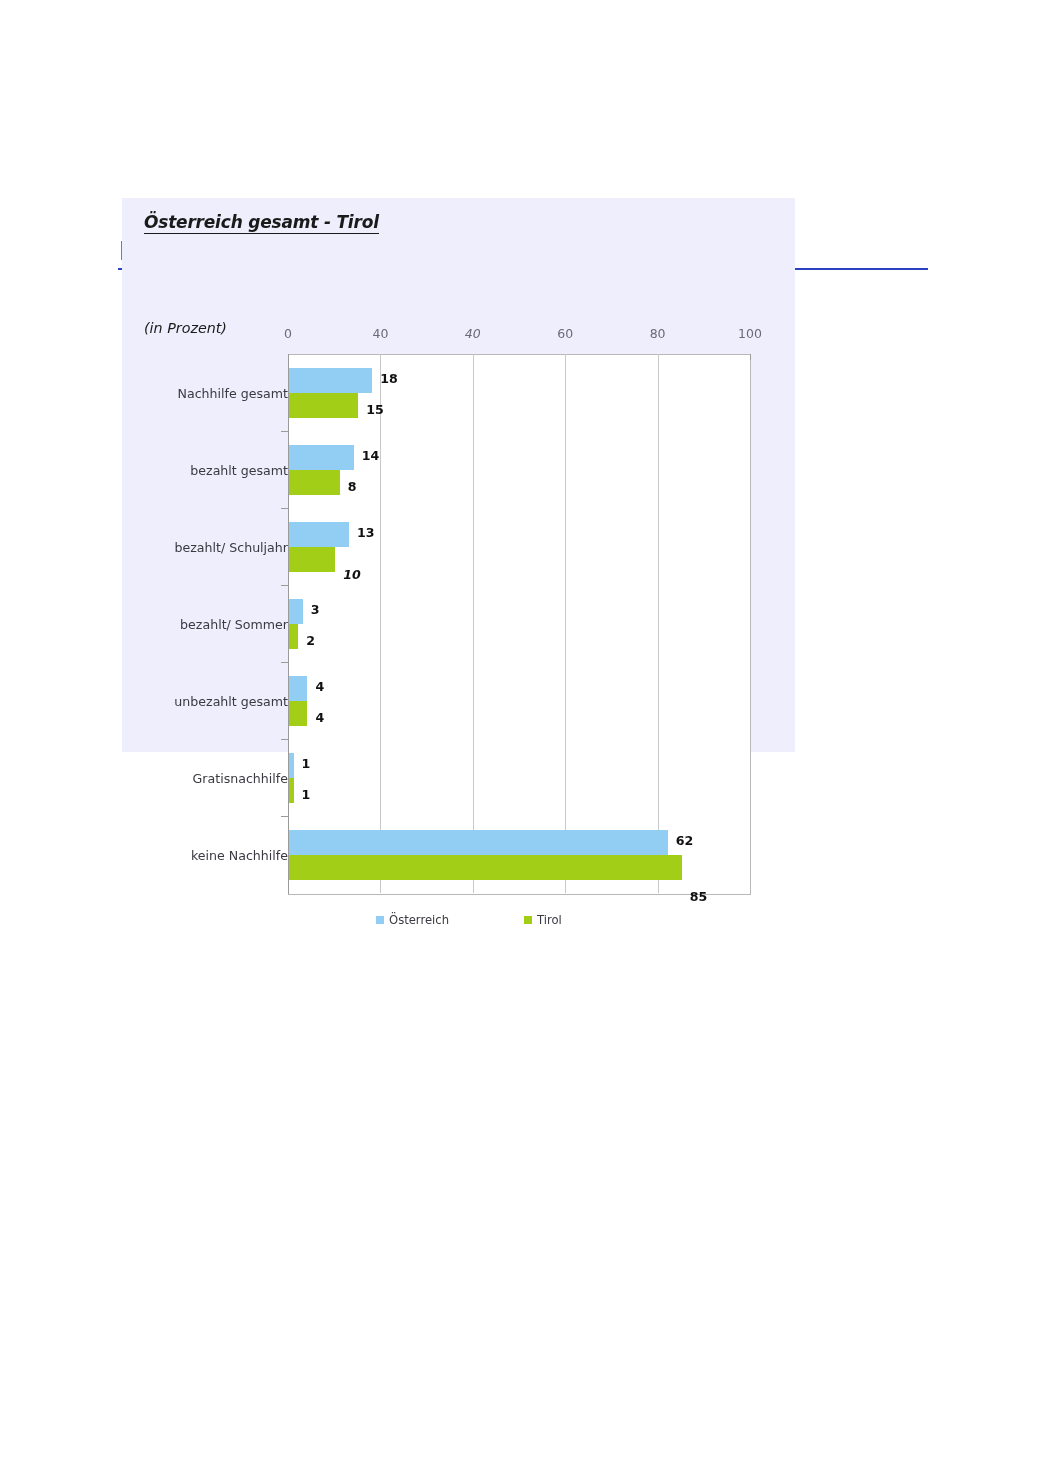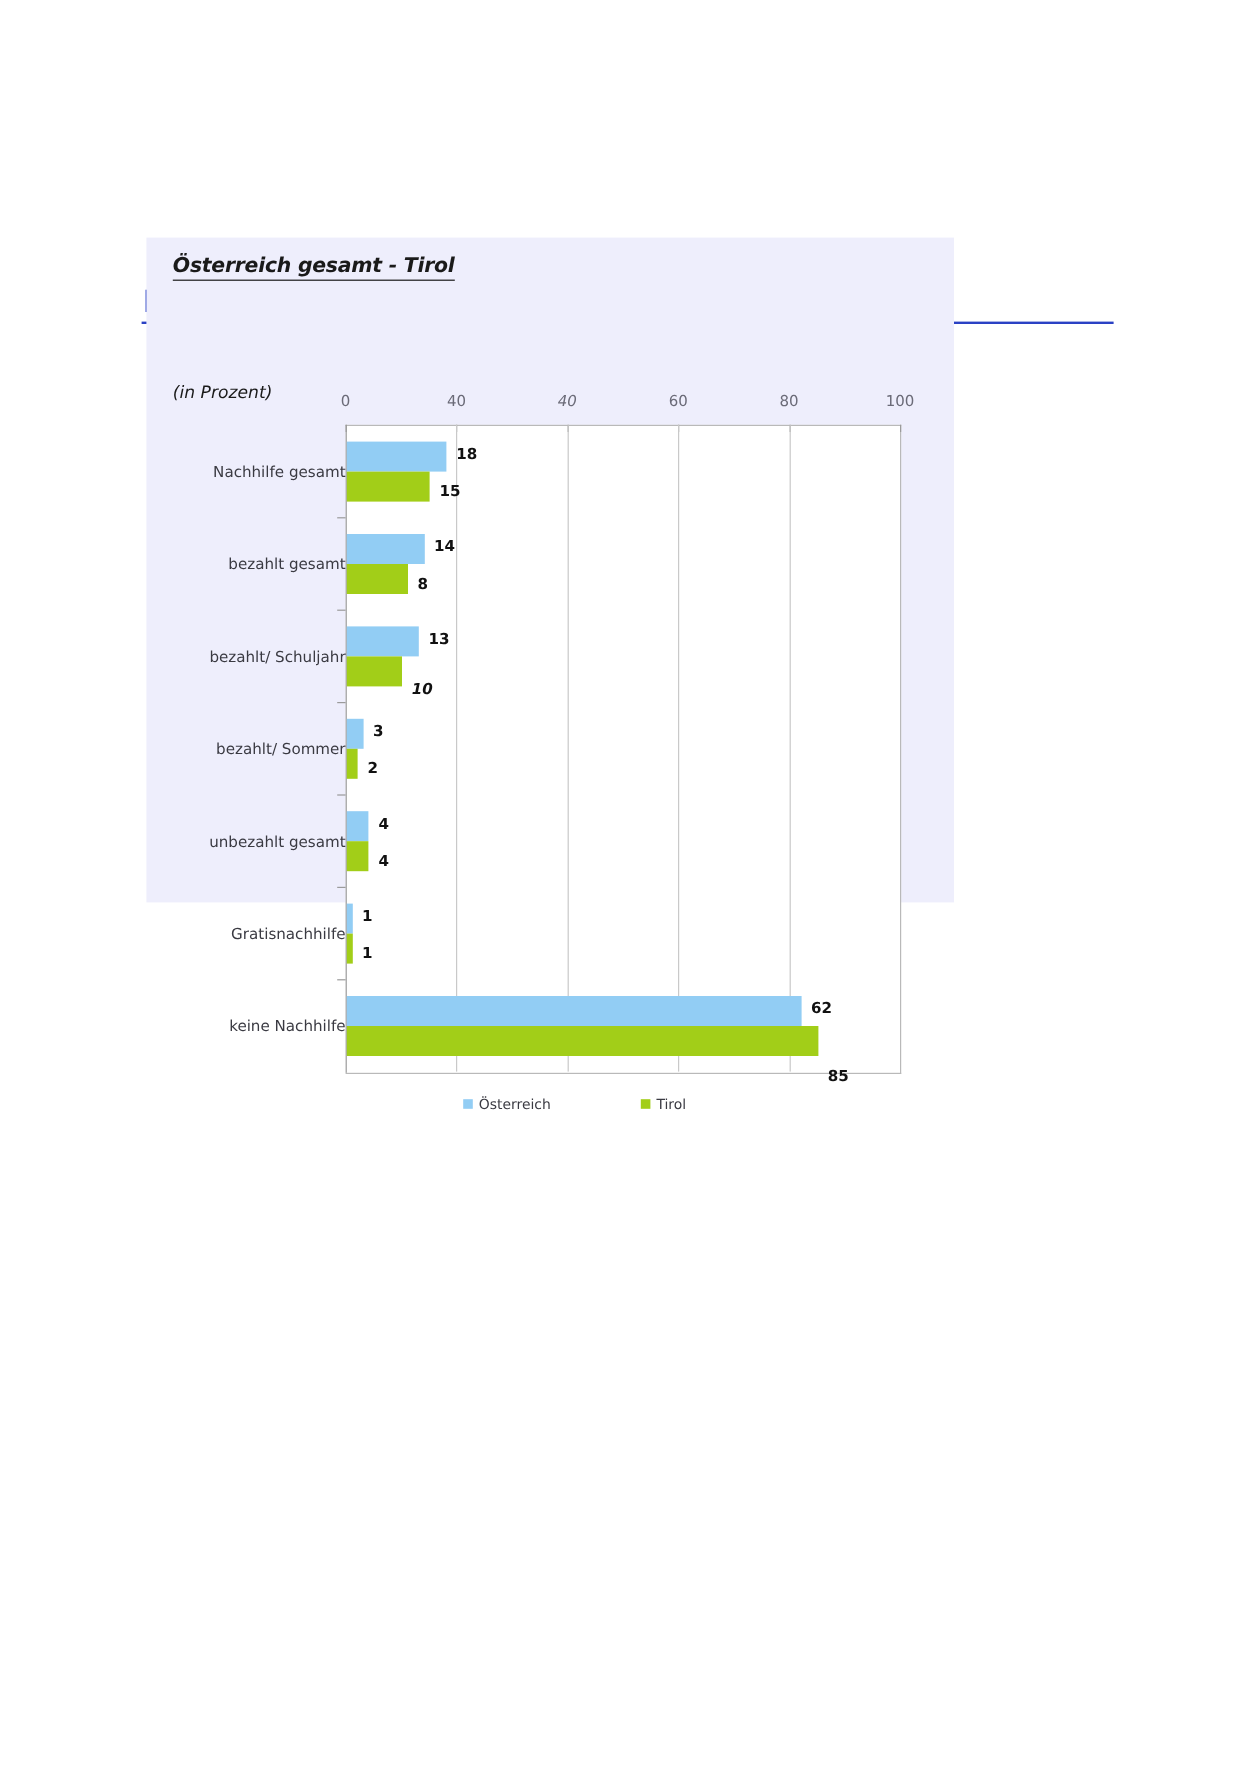--- a/index.html
+++ b/index.html
@@ -174,21 +174,21 @@
     font-weight: bold;
     font-size: 12.6px;
     color: #111111;
     white-space: nowrap;
     transform: translateY(-50%);
   }
 
   
   #legend {
     position: absolute;
-    left: 166px;
+    left: 156px;
     top: 715px;
     width: 462px;
     height: 20px;
   }
   .legend-entry {
     position: absolute;
     top: 0;
     display: flex;
     align-items: center;
     gap: 5px;

